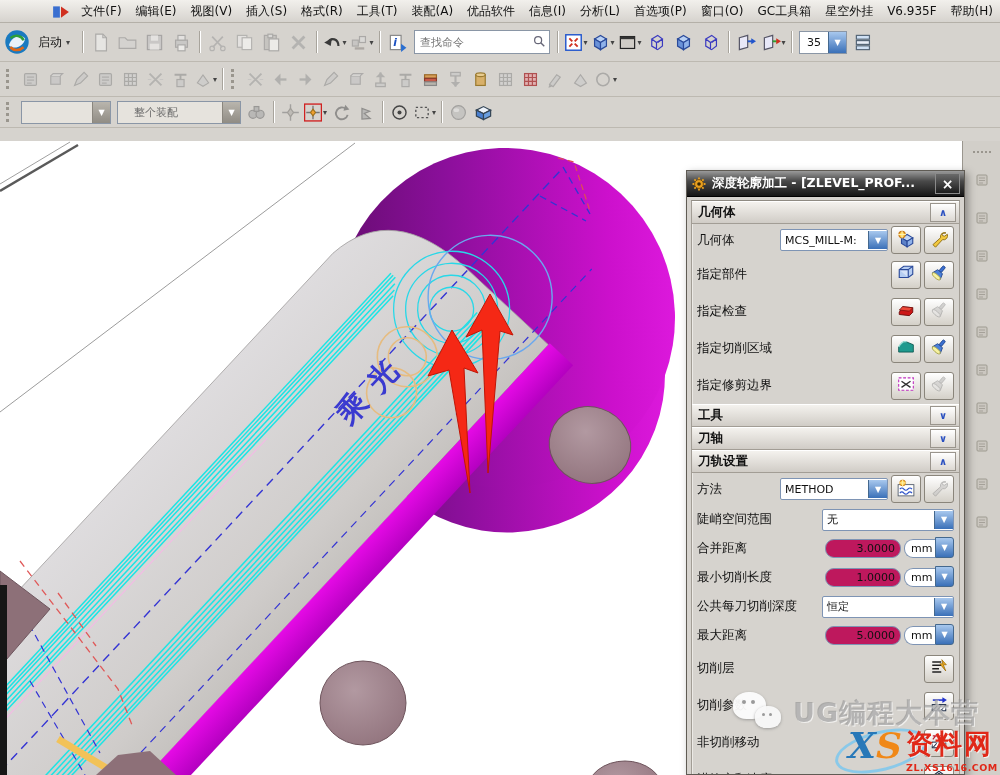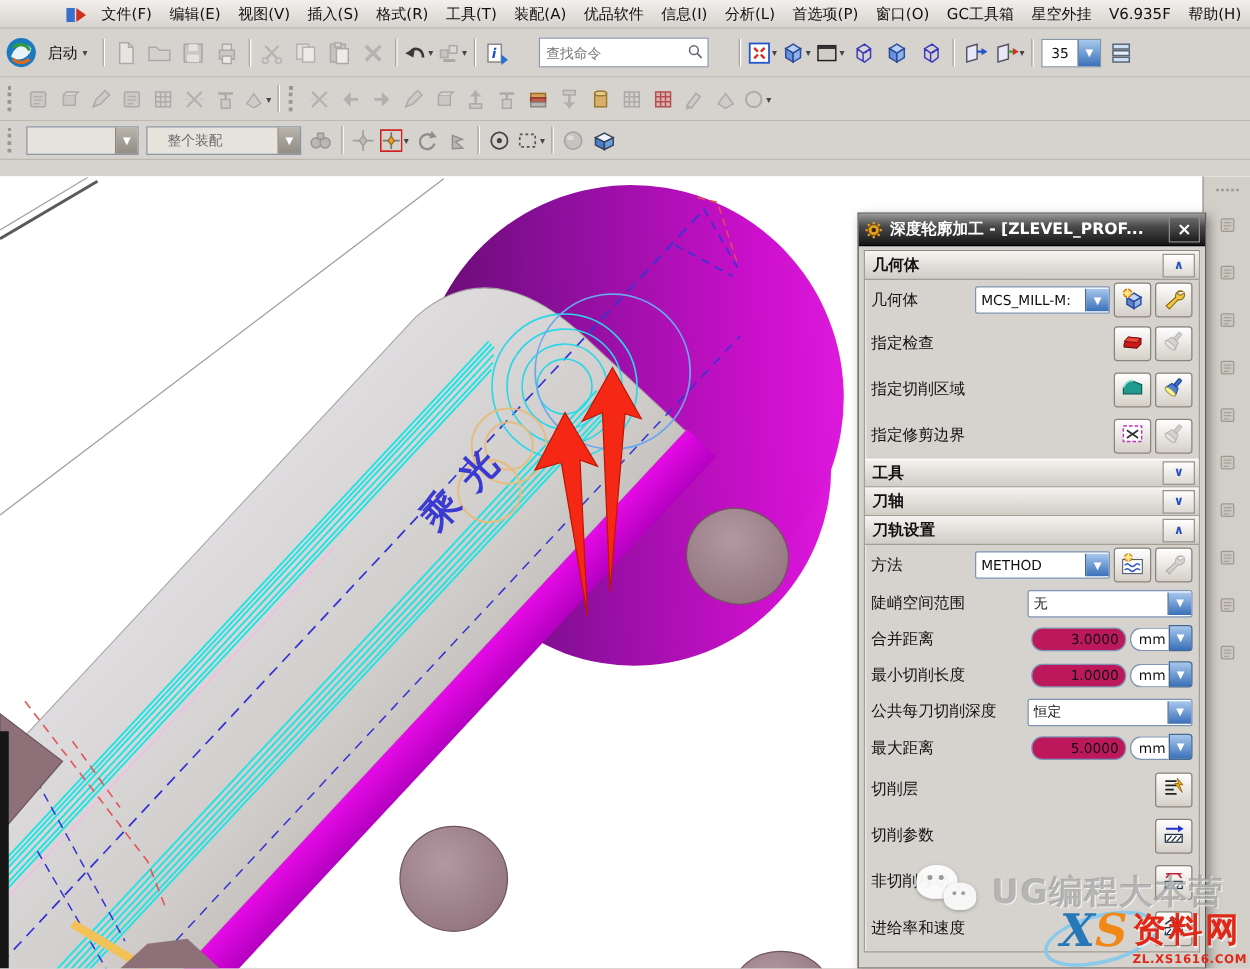--- a/index.html
+++ b/index.html
@@ -18,21 +18,21 @@
   .tbgrip{width:5px;height:20px;border-left:3px dotted #9a968e;margin:0 4px;}
   .tbsep{width:1px;height:22px;background:#a8a49c;box-shadow:1px 0 0 #fff;margin:0 4px;}
   .tbicon{width:25px;height:25px;display:flex;align-items:center;justify-content:center;margin:0 1px;position:relative;}
   .tb-assembly .tbicon,.tb-selection .tbicon{width:23px;height:22px;}
   .tbicon svg{width:19px;height:19px;}
   .tbicon.gray svg{filter:grayscale(.95);opacity:.55;}
   .dd{font-size:8px;color:#444;margin-left:1px;}
   .nxlogo{width:26px;height:26px;margin:1px 2px;}
   .tbstart{display:flex;align-items:center;gap:3px;padding:3px 6px;margin-right:2px;}
   .tbsearch{display:flex;align-items:center;height:22px;background:#fff;border:1px solid #8a96a6;
-            width:128px;margin:0 20px;padding:0 3px;}
+            width:128px;margin:0 3px;padding:0 3px;}
   .tbsearch input{border:none;outline:none;flex:1;font-size:11px;width:100px;
             font-family:"DejaVu Sans","Liberation Sans",sans-serif;color:#777;}
   .tbsearch svg{width:14px;height:14px;}
   .tbcombo{display:flex;align-items:center;height:21px;border:1px solid #8a96a6;background:#e6e3dd;margin:0 3px;}
   .tbcombo .val{font-size:11px;color:#6a6a6a;padding:0 0;overflow:hidden;white-space:nowrap;flex:1;margin-left:16px;}
   .tbcombo.narrow{width:88px;} .tbcombo.wide{width:122px;}
   .cddbtn{width:17px;height:100%;background:linear-gradient(#b9b5ad,#908c84);display:flex;align-items:center;
           justify-content:center;color:#fff;font-size:8px;border-left:1px solid #8a867e;}
   .tblayer{display:flex;align-items:center;height:21px;border:1px solid #8a96a6;background:#fff;margin:0 3px;width:46px;}
   .tblayer .val{flex:1;text-align:center;font-size:11px;}
@@ -684,20 +684,41 @@
                     </svg></span>
                 </span>
                 <span class="iconbtn">
                   <span><svg viewBox="0 0 16 16">
                       <path d="M14.2 2.6a3.6 3.6 0 0 0-4.8 4.3L2.6 13l2.3 2.3 6.2-6.7a3.6 3.6 0 0 0 4.3-4.8L13 5.5l-1.9-.5-.5-1.9z" fill="#f2c83e" stroke="#8a6a12" stroke-width="0.8"></path>
                     </svg></span>
                 </span>
               </span>
             </div>
             <div class="row tall">
+              <span class="lbl">指定部件</span>
+              <span class="ctrls">
+                <span class="iconbtn">
+                  <span><svg viewBox="0 0 16 16">
+                      <path d="M2 5l4-3h8v7l-4 3H2z" fill="#b5cdf2" stroke="#2a4a9a"></path>
+                      <path d="M2 5h8v7" fill="#d4e2f8" stroke="#2a4a9a"></path>
+                      <path d="M10 5l4-3" stroke="#2a4a9a"></path>
+                    </svg></span>
+                </span>
+                <span class="iconbtn">
+                  <span><svg viewBox="0 0 16 16">
+                      <g transform="rotate(40 8 8)">
+                        <rect x="6.7" y="0.5" width="2.6" height="6" rx="0.8" fill="#3a6fd0" stroke="#1a3f88" stroke-width="0.7"></rect>
+                        <polygon points="5.2,6.5 10.8,6.5 12.5,11.5 3.5,11.5" fill="#4a7fd8" stroke="#1a3f88" stroke-width="0.7"></polygon>
+                        <ellipse cx="8" cy="11.8" rx="4.5" ry="1.7" fill="#f6f2a0" stroke="#a09a40" stroke-width="0.7"></ellipse>
+                      </g>
+                    </svg></span>
+                </span>
+              </span>
+            </div>
+            <div class="row tall">
               <span class="lbl">指定检查</span>
               <span class="ctrls">
                 <span class="iconbtn">
                   <span><svg viewBox="0 0 16 16">
                       <path d="M2 10l3-5 9 1v4l-3 3-9-1z" fill="#cc1818" stroke="#6a0c0c" stroke-width="0.8"></path>
                       <path d="M5 5l9 1-3 3-9-1z" fill="#ee4838" stroke="#6a0c0c" stroke-width="0.6"></path>
                     </svg></span>
                 </span>
                 <span class="iconbtn graybtn">
                   <span><svg viewBox="0 0 16 16">

